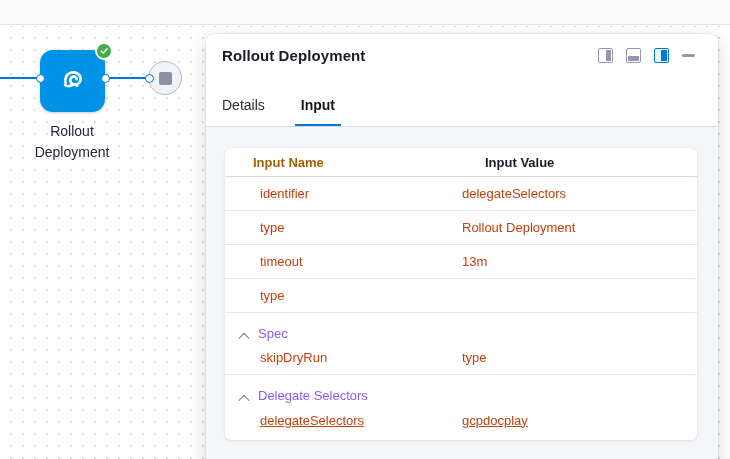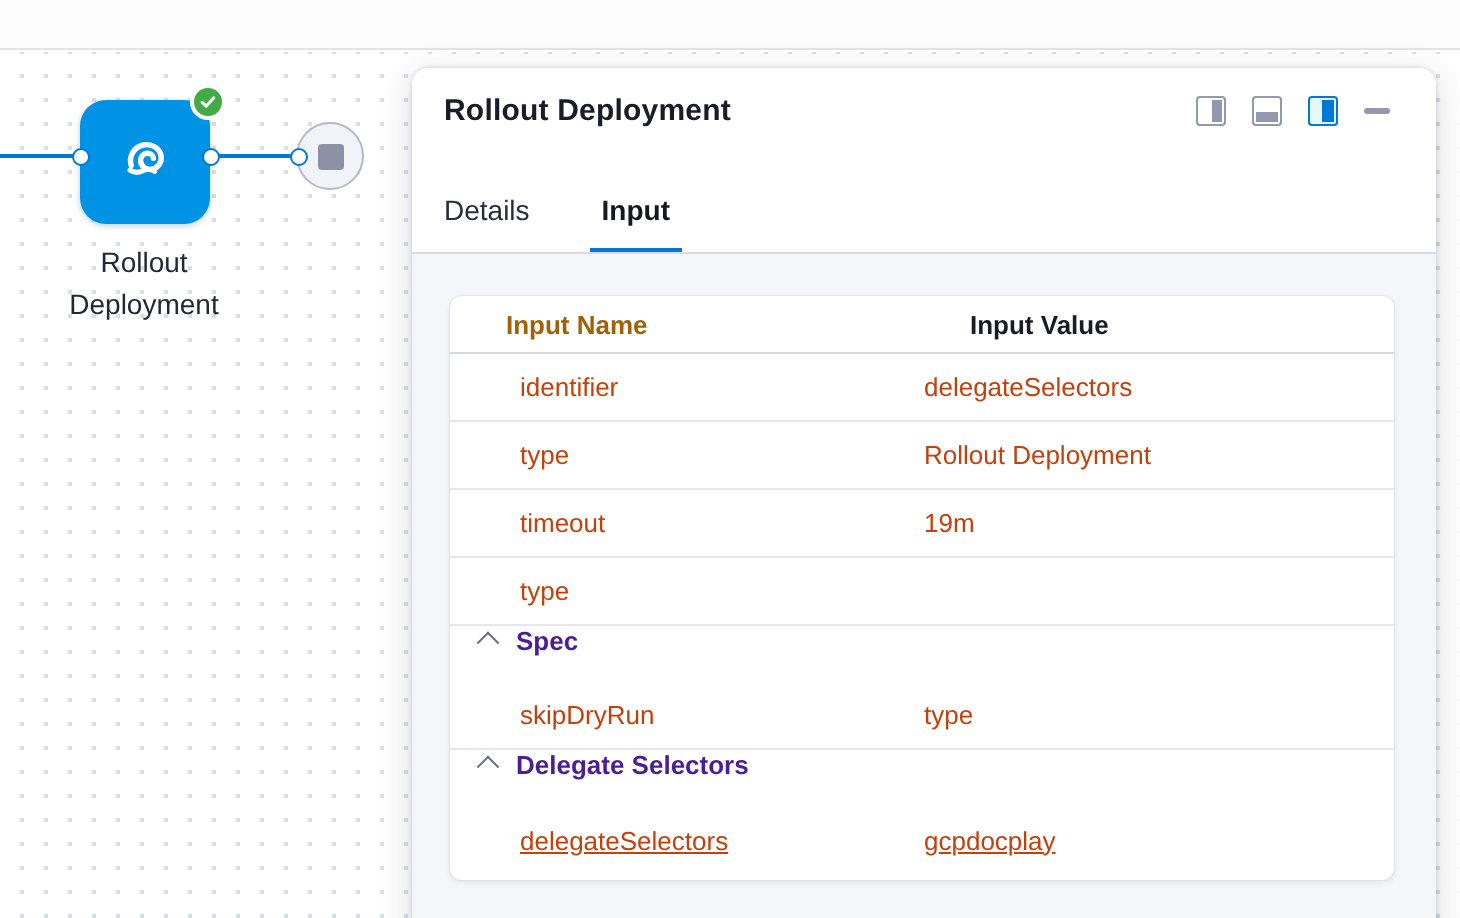--- a/index.html
+++ b/index.html
@@ -106,22 +106,22 @@
   }
   .t-head .h-name { width:232px; font-size:13px; font-weight:700; color:#a16207;margin-left:23px; }
   .t-head .h-value { font-size:13px; font-weight:700; color:#1b1b28; }
   .row-item {
     display:flex; align-items:center; height:34px;
     border-bottom:1px solid #e6e7ee; font-size:13px; color:#c2410c;
   }
   .row-item .name { margin-left:35px; width:202px; }
   .row-item.no-divider { border-bottom:none;text-decoration:underline; }
   .row-section {
-    display:flex; align-items:flex-start; height:28px; padding-left:15px;
-    font-size:13px; color:#4c1d95;font-weight:bold;
+    display:flex; align-items:flex-end; height:28px; padding-left:15px;
+    font-size:13px; color:#8b5cf6;
   }
   .chev {
     width:8px; height:8px; border-left:1.7px solid #6b6e8a; border-top:1.7px solid #6b6e8a;
     transform:rotate(45deg) translate(1px,1px); margin-right:10px; margin-top:3px;
     cursor:pointer;
   }
 </style>
 </head>
 <body>
 
@@ -189,21 +189,21 @@
           <div class="row-item">
     <span class="name">identifier</span>
     <span class="value">delegateSelectors</span>
   </div>
           <div class="row-item">
     <span class="name">type</span>
     <span class="value">Rollout Deployment</span>
   </div>
           <div class="row-item">
     <span class="name">timeout</span>
-    <span class="value">19m</span>
+    <span class="value">13m</span>
   </div>
           <div class="row-item">
     <span class="name">type</span>
   </div>
           <div class="row-section no-divider">
     <span class="chev"></span>
     <span>Spec</span>
   </div>
           <div class="row-item">
     <span class="name">skipDryRun</span>

